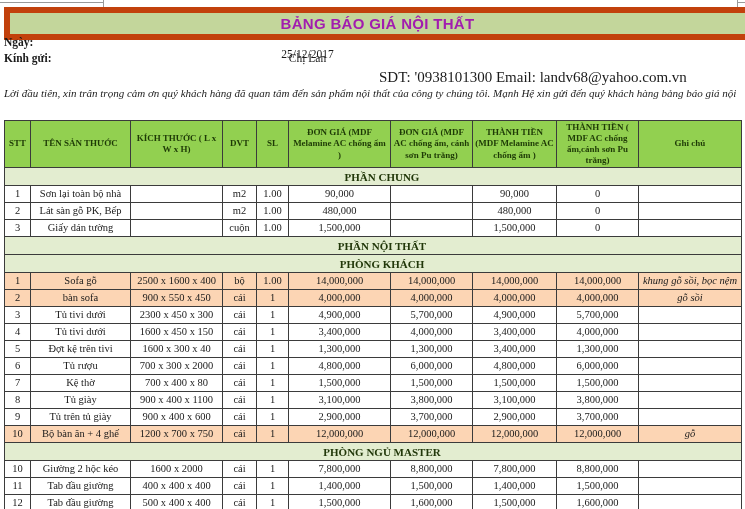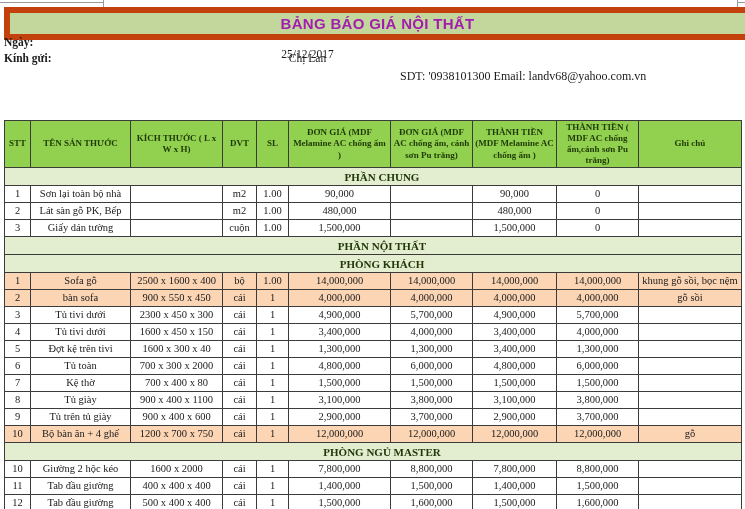--- a/index.html
+++ b/index.html
@@ -11,21 +11,21 @@
   .page-break-mark{position:absolute;background:#9a9a9a;}
   .title-band{
     position:absolute;left:4px;top:7px;width:735px;height:21px;
     background:#c3d69b;border:6px solid #c2410c;
     display:flex;align-items:center;justify-content:center;
     font-family:"Liberation Sans", sans-serif;font-weight:bold;
     font-size:15px;color:#a21caf;letter-spacing:.3px;
   }
   .info-label{position:absolute;left:4px;font-weight:bold;font-size:11.5px;}
   .info-value{position:absolute;left:225px;width:165px;text-align:center;font-size:11.5px;}
-  .contact-line{position:absolute;left:400px;top:69px;font-size:12px;}
+  .contact-line{position:absolute;left:379px;top:69px;font-size:15px;}
   .intro{position:absolute;left:4px;top:86px;width:740px;font-style:italic;font-size:11px;line-height:15px;}
   .intro span{display:block;white-space:nowrap;}
   table.quote{
     position:absolute;left:4px;top:120px;width:737px;
     border-collapse:collapse;table-layout:fixed;
   }
   table.quote th, table.quote td{
     border:1px solid #3b3b3b;text-align:center;vertical-align:middle;
     padding:0 2px;overflow:hidden;
   }
@@ -34,41 +34,42 @@
     font-size:9px;line-height:1.25;height:46px;white-space:normal;
   }
   table.quote td{
     font-size:10.5px;height:16px;line-height:14px;white-space:nowrap;
   }
   tr.section-row td{
     background:#e3edd0;font-weight:bold;font-size:11px;height:17px;color:#22380a;padding-left:20px;
   }
   tr.hl td{background:#fcd5b4;}
   td.note-left{text-align:left;}
-  td.cell-note{font-size:10px;}
+  td.cell-note{font-size:10px;font-style:italic;}
 </style>
 </head>
 <body>
 
 <div class="page-break-mark" style="left:0;top:2px;width:104px;height:1px;"></div>
 <div class="page-break-mark" style="left:103px;top:0;width:1px;height:7px;"></div>
 <div class="page-break-mark" style="left:737px;top:0;width:1px;height:7px;"></div>
 <div class="page-break-mark" style="left:737px;top:2px;width:8px;height:1px;"></div>
 
 <div class="title-band">
   <span>BẢNG BÁO GIÁ NỘI THẤT</span>
 </div>
 
 <div class="info-label" style="top:36px;">Ngày:</div>
 <div class="info-value" style="top:48px;">25/12/2017</div>
 <div class="info-label" style="top:52px;">Kính gửi:</div>
 <div class="info-value" style="top:52px;">Chị Lan</div>
 <div class="contact-line">SDT:  '0938101300    Email: landv68@yahoo.com.vn</div>
 
 <div class="intro">
+  <span>Lời đầu tiên, xin trân trọng cảm ơn quý khách hàng đã quan tâm đến sản phẩm nội thất của công ty chúng tôi. Mạnh Hệ xin gửi đến quý khách hàng bảng báo giá nội</span>
 </div>
 
 <table class="quote">
   <colgroup>
     <col style="width:26px">
       <col style="width:100px">
       <col style="width:92px">
     <col style="width:34px">
       <col style="width:32px">
       <col style="width:102px">
@@ -192,21 +193,21 @@
         <td class="cell-unit">cái</td>
         <td class="cell-qty">1</td>
         <td class="cell-unit-price-melamine">1,300,000</td>
         <td class="cell-unit-price-pu">1,300,000</td>
         <td class="cell-total-melamine">3,400,000</td>
         <td class="cell-total-pu">1,300,000</td>
         <td class="cell-note"></td>
       </tr>
       <tr>
         <td class="cell-stt">6</td>
-        <td class="cell-product-name">Tủ toàn</td>
+        <td class="cell-product-name">Tủ rượu</td>
         <td class="cell-size">700 x 300 x 2000</td>
         <td class="cell-unit">cái</td>
         <td class="cell-qty">1</td>
         <td class="cell-unit-price-melamine">4,800,000</td>
         <td class="cell-unit-price-pu">6,000,000</td>
         <td class="cell-total-melamine">4,800,000</td>
         <td class="cell-total-pu">6,000,000</td>
         <td class="cell-note"></td>
       </tr>
       <tr>

